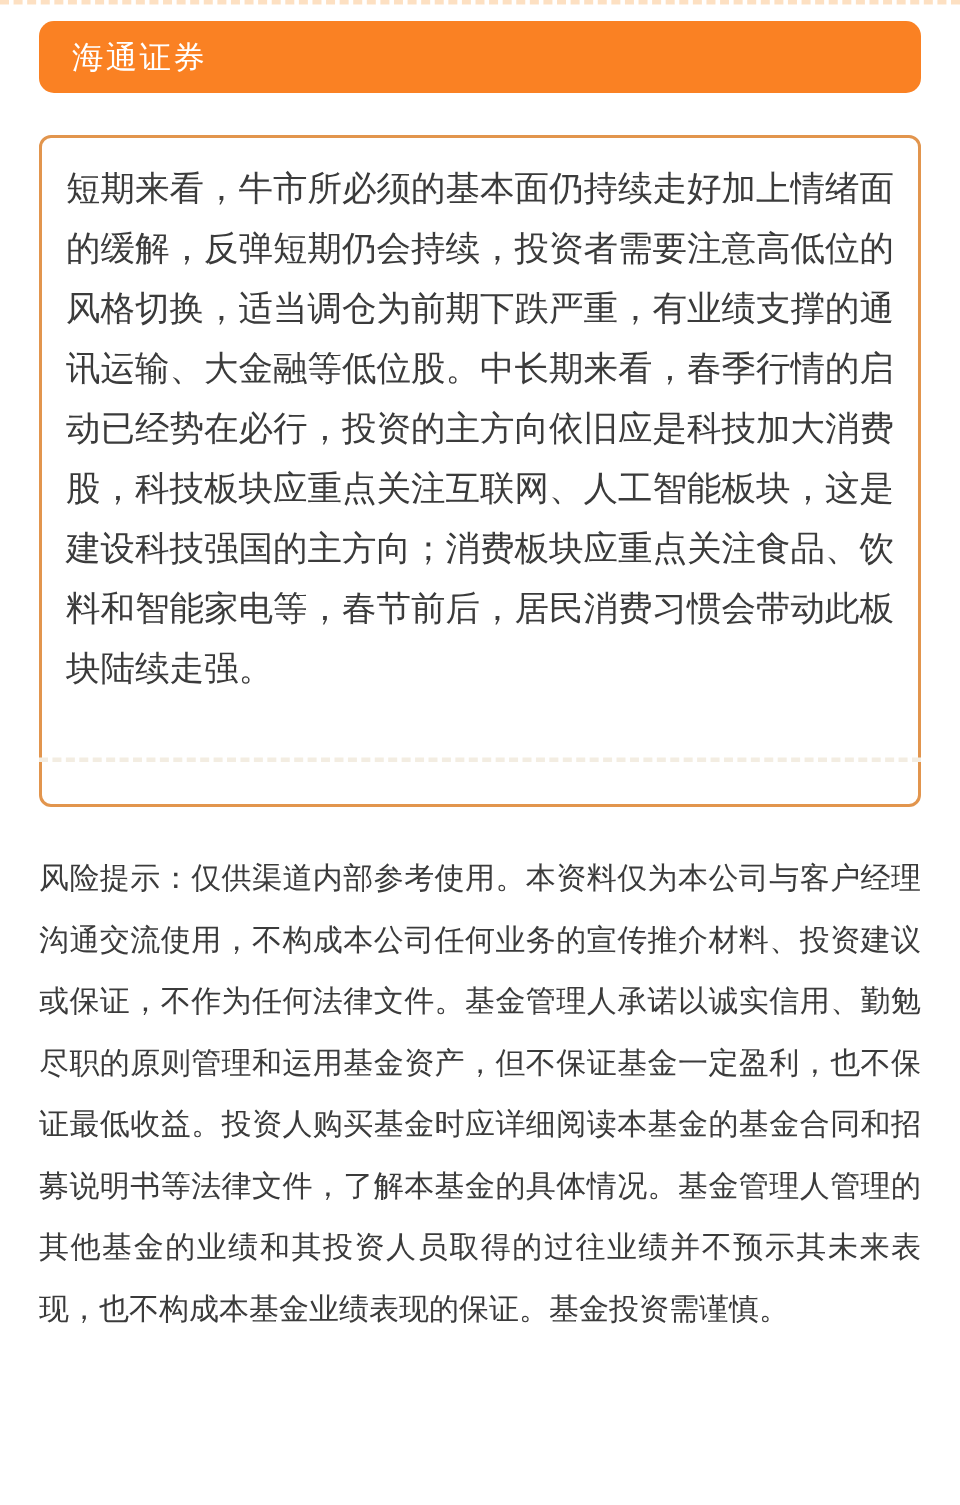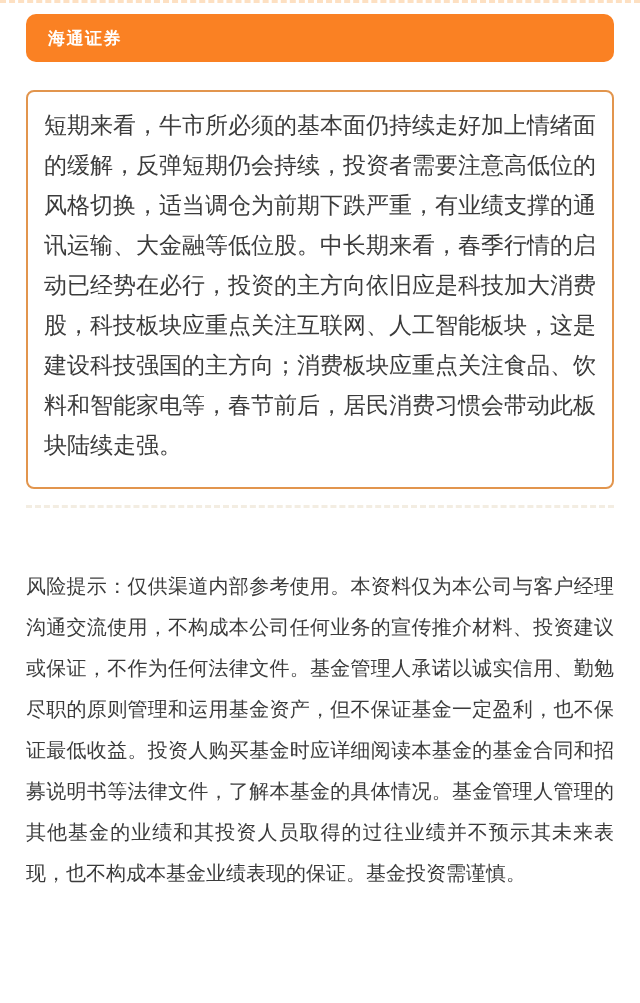--- a/index.html
+++ b/index.html
@@ -30,31 +30,31 @@
     height: 48px;
     background: #FA8123;
     border-radius: 10px;
     display: flex;
     align-items: center;
     box-sizing: border-box;
     padding-left: 22px;
   }
   .brand-title {
     color: #ffffff;
-    font-size: 17px;
-    font-weight: bold;
+    font-size: 21px;
+    font-weight: normal;
     letter-spacing: 1.5px;
     line-height: 1;
   }
   .commentary-card {
     position: absolute;
     top: 90px;
     left: 26px;
     width: 588px;
-    height: 399px;
+    height: 448px;
     box-sizing: border-box;
     border: 2px solid #E2954D;
     border-radius: 8px;
     background: #ffffff;
     padding: 13px 16px 0 16px;
   }
   .commentary-text {
     font-size: 23px;
     line-height: 40px;
     color: #3b3b3b;

